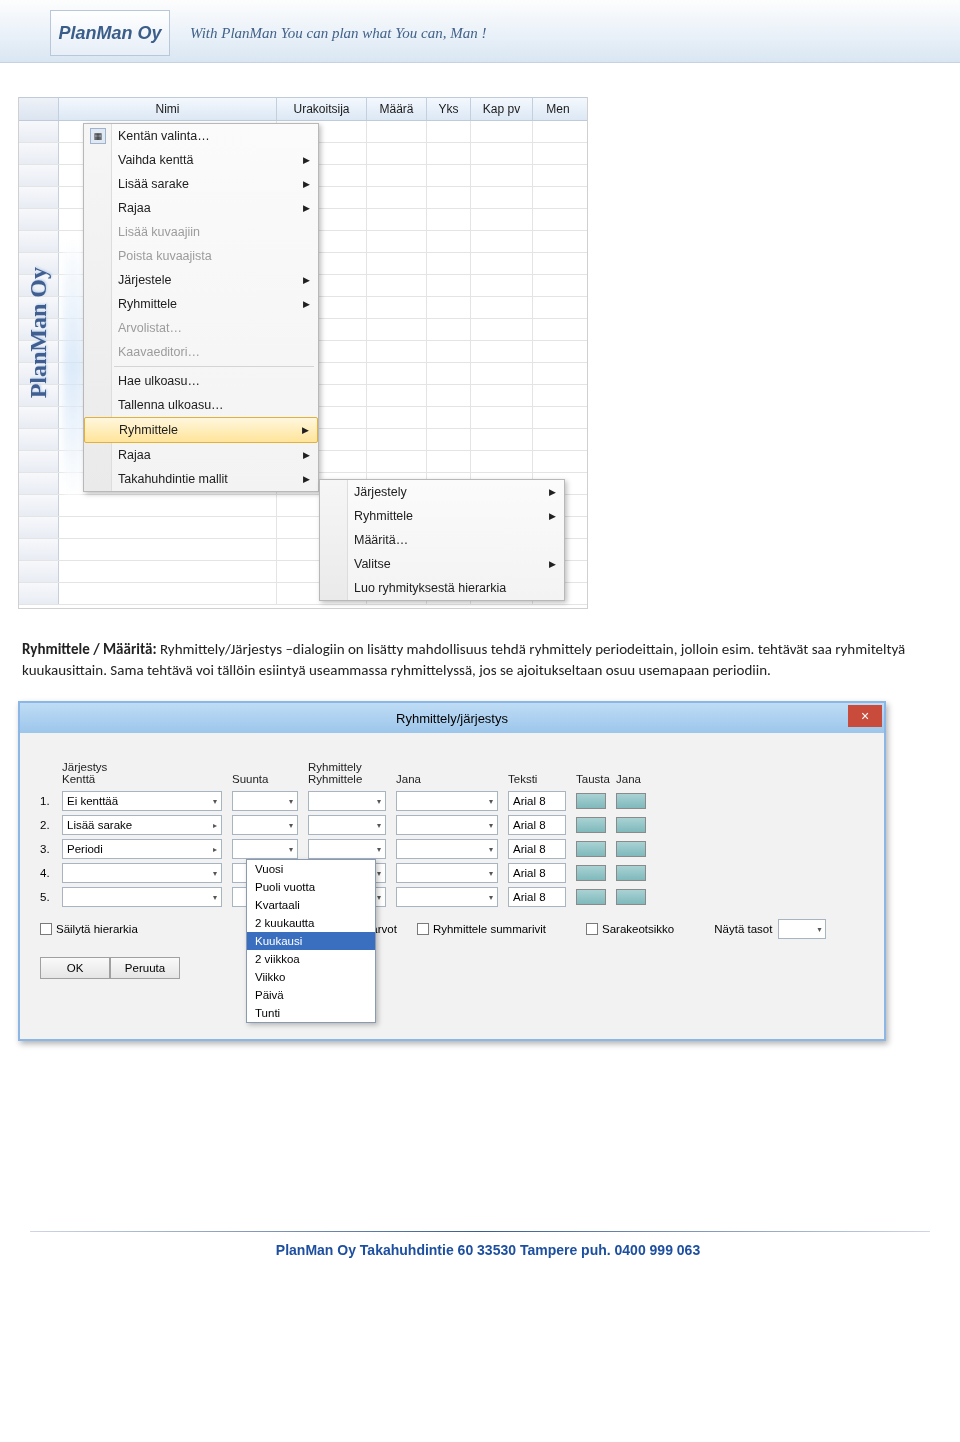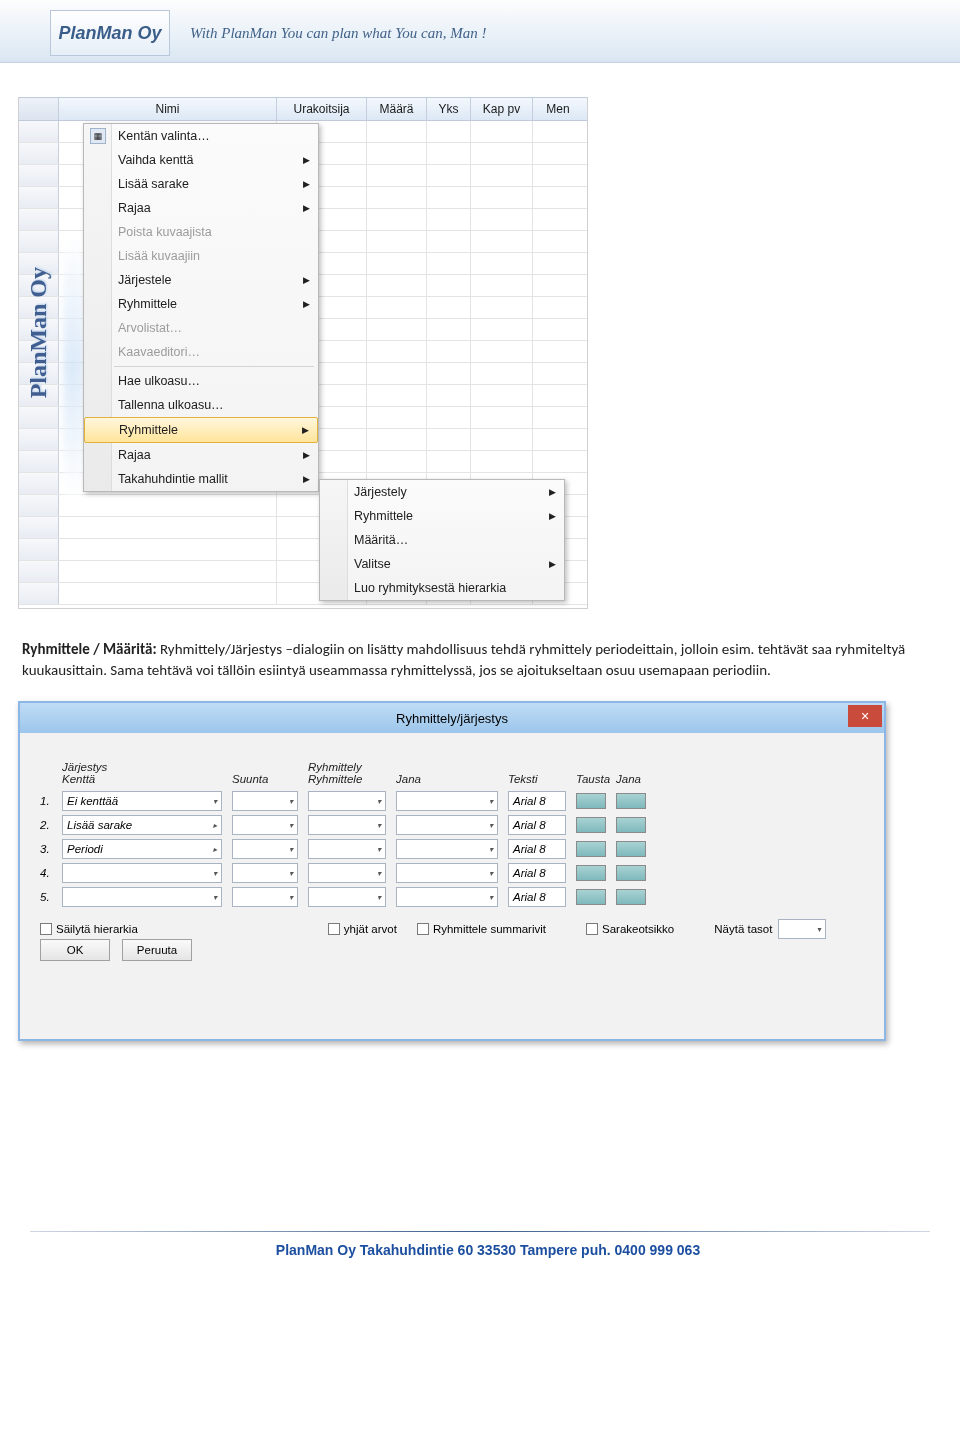--- a/index.html
+++ b/index.html
@@ -159,21 +159,21 @@
   }
   .dlg-close {
     position: absolute; right: 2px; top: 2px;
     width: 34px; height: 22px;
     background: #c94b3c; color: #fff;
     text-align: center; line-height: 22px;
     font-size: 14px;
   }
   .dlg-body { padding: 28px 24px 14px 20px; font-size: 12px; }
   .dlg-headrow, .dlg-row {
-    display: flex; align-items: center; font-style: italic;
+    display: flex; align-items: center;
   }
   .dlg-headrow > div, .dlg-row > div {
     font-size: 11.5px;
   }
   .col-num { width: 22px; }
   .col-field { width: 170px; }
   .col-dir { width: 76px; }
   .col-group { width: 88px; }
   .col-jana  { width: 112px; }
   .col-text  { width: 68px; }
@@ -454,22 +454,22 @@
   <div class="vert-glow"></div>
   <div class="vert-label">PlanMan Oy</div>
 
   <div class="ctx-menu menu1">
     <div class="strip"></div>
     <div id="menu1-items">
           <div class="ctx-item"><span class="ctx-icon">▦</span><span>Kentän valinta…</span></div>
           <div class="ctx-item"><span>Vaihda kenttä</span><span class="arrow">▶</span></div>
           <div class="ctx-item"><span>Lisää sarake</span><span class="arrow">▶</span></div>
           <div class="ctx-item"><span>Rajaa</span><span class="arrow">▶</span></div>
+          <div class="ctx-item disabled"><span>Lisää kuvaajiin</span></div>
           <div class="ctx-item disabled"><span>Poista kuvaajista</span></div>
-          <div class="ctx-item disabled"><span>Lisää kuvaajiin</span></div>
           <div class="ctx-item"><span>Järjestele</span><span class="arrow">▶</span></div>
           <div class="ctx-item"><span>Ryhmittele</span><span class="arrow">▶</span></div>
           <div class="ctx-item disabled"><span>Arvolistat…</span></div>
           <div class="ctx-item disabled"><span>Kaavaeditori…</span></div>
           <div class="ctx-sep"></div>
           <div class="ctx-item"><span>Hae ulkoasu…</span></div>
           <div class="ctx-item"><span>Tallenna ulkoasu…</span></div>
           <div class="ctx-item highlight"><span>Ryhmittele</span><span class="arrow">▶</span></div>
           <div class="ctx-item"><span>Rajaa</span><span class="arrow">▶</span></div>
           <div class="ctx-item"><span>Takahuhdintie mallit</span><span class="arrow">▶</span></div>
@@ -730,24 +730,35 @@
         <span class="chk"></span>
         <span>Sarakeotsikko</span>
       </div>
       <span style="margin-left:20px;font-size:11.5px">Näytä tasot</span>
       <div class="combo" style="width:48px;margin-left:6px">
             <span></span>
             <span class="dd">▾</span>
           </div>
     </div>
 
-    <div style="display:flex;gap:12px;">
+    <div style="display:flex;margin-top:18px">
       <div class="btn">OK</div>
       <div class="btn">Peruuta</div>
     </div>
   </div>
 
+  <div class="perioddd" id="period-dd">
+        <div>Vuosi</div>
+        <div>Puoli vuotta</div>
+        <div>Kvartaali</div>
+        <div>2 kuukautta</div>
+        <div class="hl">Kuukausi</div>
+        <div>2 viikkoa</div>
+        <div>Viikko</div>
+        <div>Päivä</div>
+        <div>Tunti</div>
+      </div>
 </div>
 
 </div>
 
 <div class="footerline"></div>
 <div class="footertext">PlanMan Oy   Takahuhdintie 60   33530 Tampere   puh. 0400 999 063</div>
 
 </body></html>

